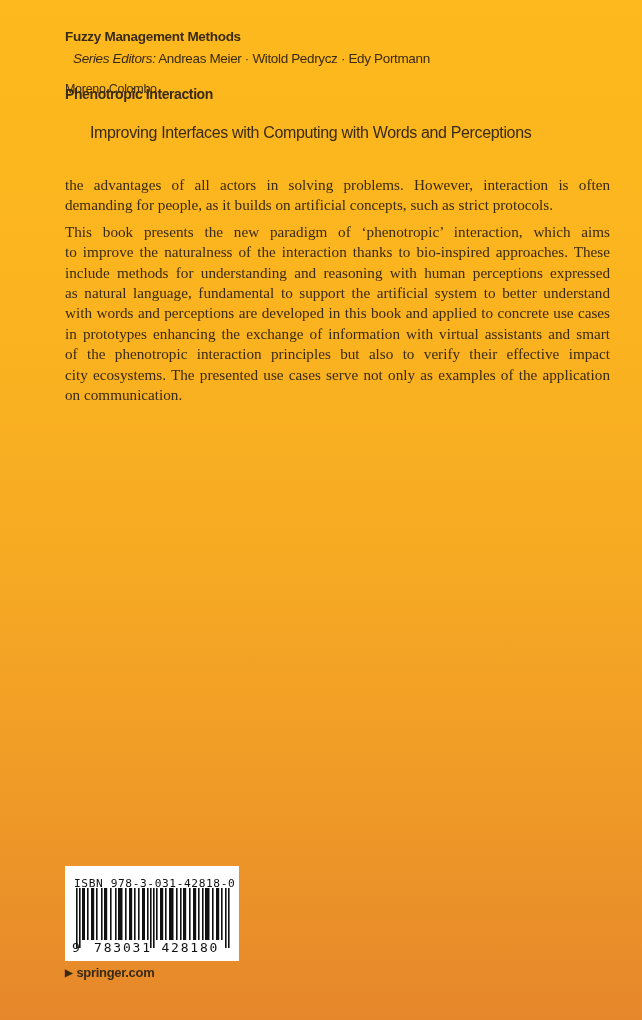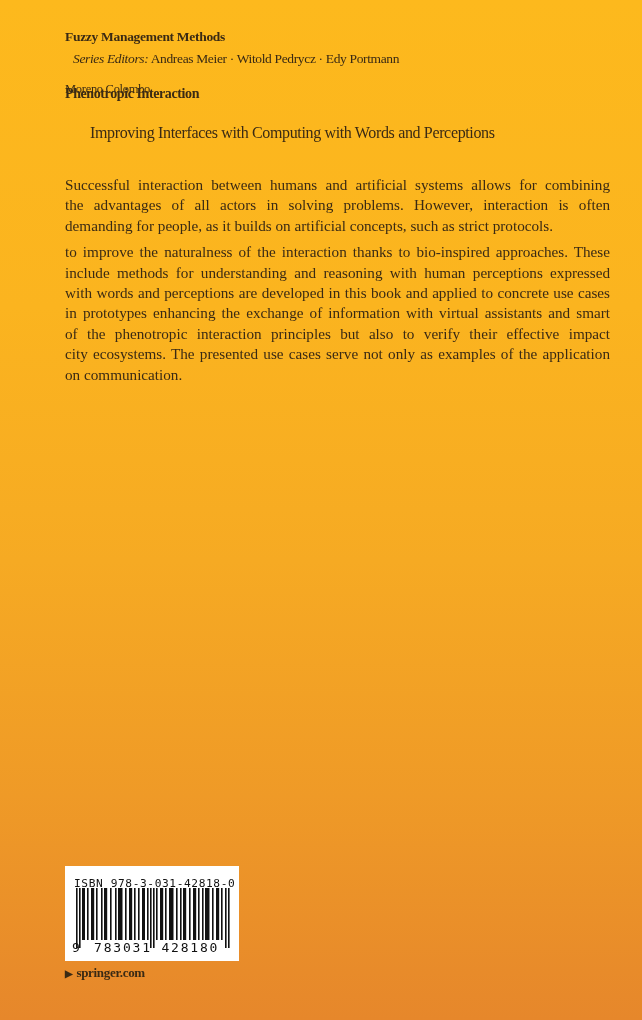--- a/index.html
+++ b/index.html
@@ -1,21 +1,21 @@
 <!DOCTYPE html>
 <html><head>
   <meta charset="utf-8">
   <style>
     html, body { margin: 0; padding: 0; }
     body {
       width: 642px; height: 1020px; overflow: hidden; position: relative;
       background: linear-gradient(180deg, #FDB91D 0%, #FBB41F 30%, #F6AA23 55%, #EF9A27 78%, #E6872B 100%);
       color: #3A2A14;
     }
-    .sans { font-family: Liberation Serif, serif; text-align: center; }
+    .sans { font-family: Liberation Sans, sans-serif; text-align: center; }
     .serif { font-family: "Liberation Serif", "DejaVu Serif", serif; }
 
     .series-title { position: absolute; left: 65px; top: 29px; font-size: 13.5px; font-weight: bold; letter-spacing: -0.3px; }
     .series-editors { position: absolute; left: 65px; top: 51px; font-size: 13.5px; letter-spacing: -0.35px; white-space: nowrap; }
     .series-editors .lbl { font-style: italic; margin-left: 8px; }
     .author { position: absolute; left: 65px; top: 82px; font-size: 12.5px; letter-spacing: -0.3px; }
     .book-title { position: absolute; left: 65px; top: 86px; font-size: 14px; font-weight: bold; letter-spacing: -0.4px; }
     .subtitle { position: absolute; left: 50px; top: 124px; font-size: 16px; letter-spacing: -0.35px; white-space: nowrap; margin-left: 40px; }
 
     .blurb { position: absolute; left: 65px; top: 175px; width: 545px; font-size: 15.2px; line-height: 20.4px; text-align: justify; }
@@ -43,27 +43,28 @@
     <span class="lbl">Series Editors:</span>
     <span>Andreas Meier · Witold Pedrycz · Edy Portmann</span>
   </div>
 
   <div class="author sans">Moreno Colombo</div>
   <div class="book-title sans">Phenotropic Interaction</div>
   <div class="subtitle sans">Improving Interfaces with Computing with Words and Perceptions</div>
 
   <div class="blurb serif">
     <p>
-      <span class="line">Successful interaction between humans and artificial systems allows for combining</span>
       <span class="line">the advantages of all actors in solving problems. However, interaction is often</span>
       <span class="line last">demanding for people, as it builds on artificial concepts, such as strict protocols.</span>
     </p>
     <p>
+      <span class="line">This book presents the new paradigm of ‘phenotropic’ interaction, which aims</span>
       <span class="line">to improve the naturalness of the interaction thanks to bio-inspired approaches. These</span>
       <span class="line">include methods for understanding and reasoning with human perceptions expressed</span>
+      <span class="line">as natural language, fundamental to support the artificial system to better understand</span>
       <span class="line">with words and perceptions are developed in this book and applied to concrete use cases</span>
       <span class="line">in prototypes enhancing the exchange of information with virtual assistants and smart</span>
       <span class="line">of the phenotropic interaction principles but also to verify their effective impact</span>
       <span class="line">city ecosystems. The presented use cases serve not only as examples of the application</span>
       <span class="line last">on communication.</span>
     </p>
   </div>
 
   <div class="barcode-box">
     <div class="isbn-text">ISBN 978-3-031-42818-0</div>

